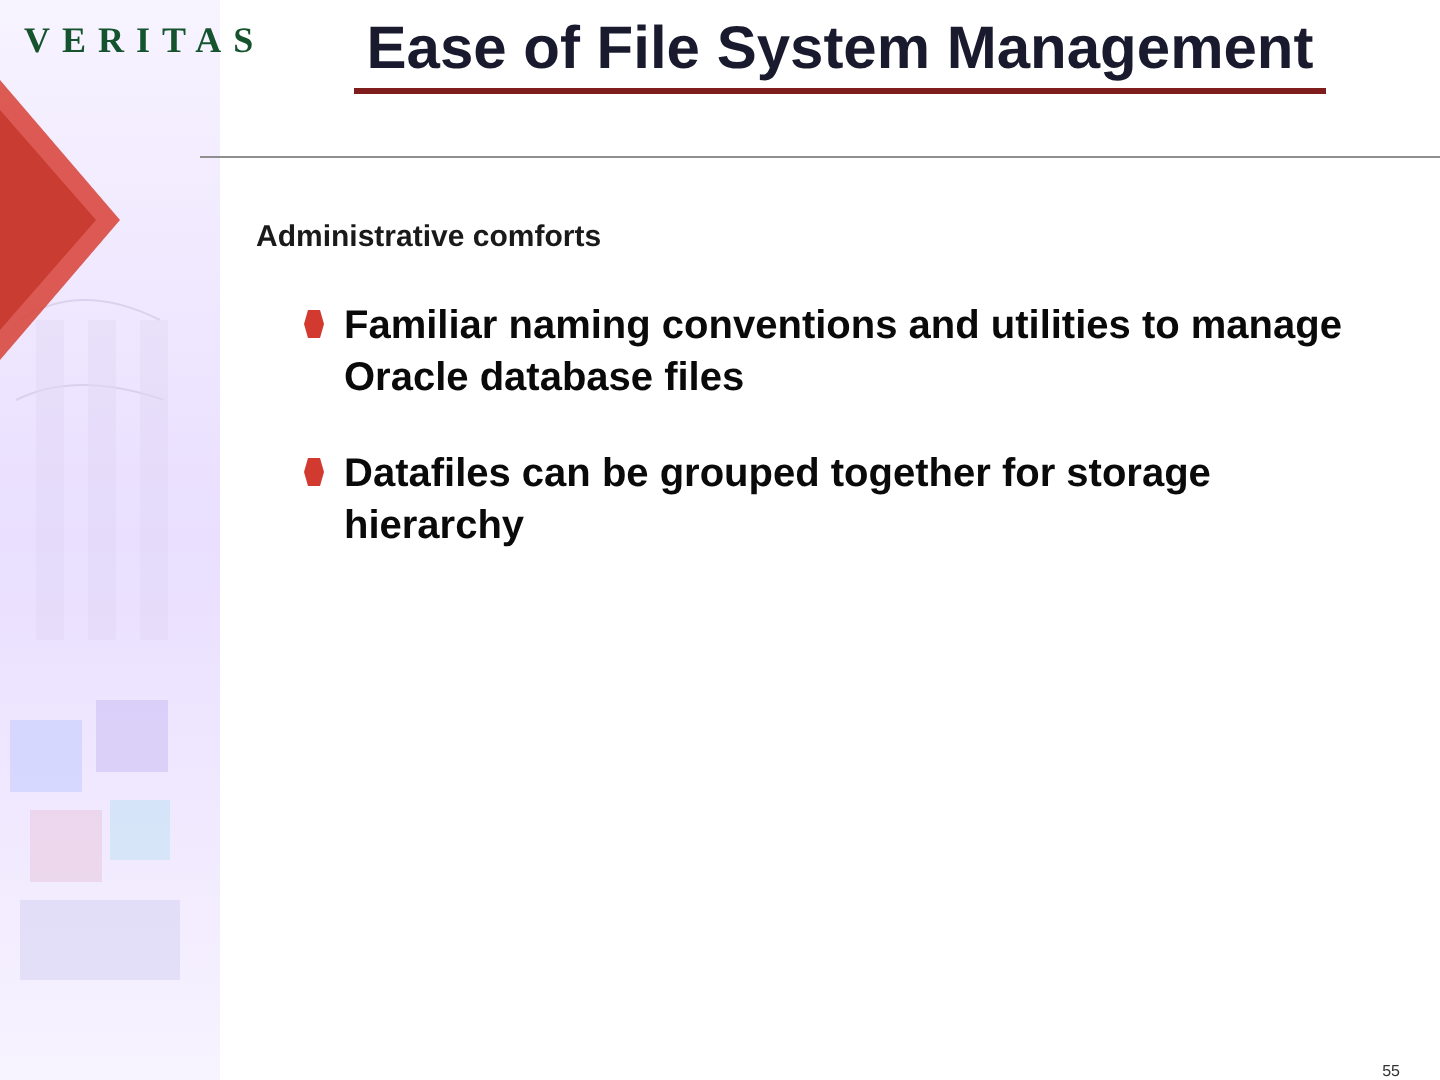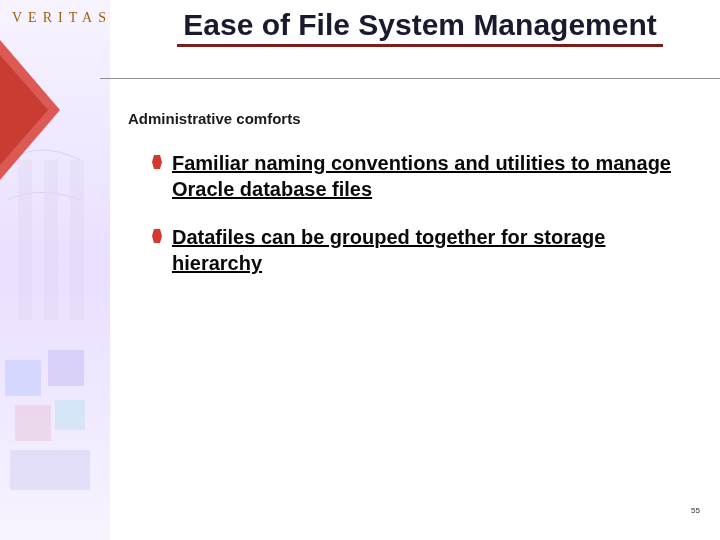--- a/index.html
+++ b/index.html
@@ -21,24 +21,24 @@
     z-index: 0;
     overflow: hidden;
   }
   .bg-art svg { display: block; }
   .logo {
     position: absolute;
     left: 12px;
     top: 10px;
     z-index: 3;
     font-family: "Times New Roman", Georgia, serif;
-    font-size: 14px;
+    font-size: 18px;
     letter-spacing: 6px;
-    color: #a16207;
-    font-weight: 400;
+    color: #14532d;
+    font-weight: 700;
   }
   .title-wrap {
     position: absolute;
     left: 120px;
     right: 0;
     top: 8px;
     text-align: center;
     z-index: 2;
   }
   .title {
@@ -73,38 +73,37 @@
     position: absolute;
     left: 152px;
     right: 30px;
     top: 150px;
     z-index: 2;
   }
   .bullet {
     display: flex;
     align-items: flex-start;
     margin-bottom: 22px;
-    text-decoration: underline;
   }
   .bullet .marker {
     flex: 0 0 auto;
     margin-right: 10px;
     margin-top: 5px;
   }
   .bullet .marker svg { display: block; }
   .bullet .text {
     font-weight: 700;
     font-size: 20px;
     line-height: 26px;
     color: #0a0a0a;
   }
   .page-num {
     position: absolute;
     right: 20px;
-    bottom: 25px;
+    bottom: 0;
     font-size: 8px;
     color: #333;
     z-index: 2;
   }
 </style>
 </head>
 <body>
 
 <div class="bg-art">
   <svg width="110" height="540" viewBox="0 0 110 540">

